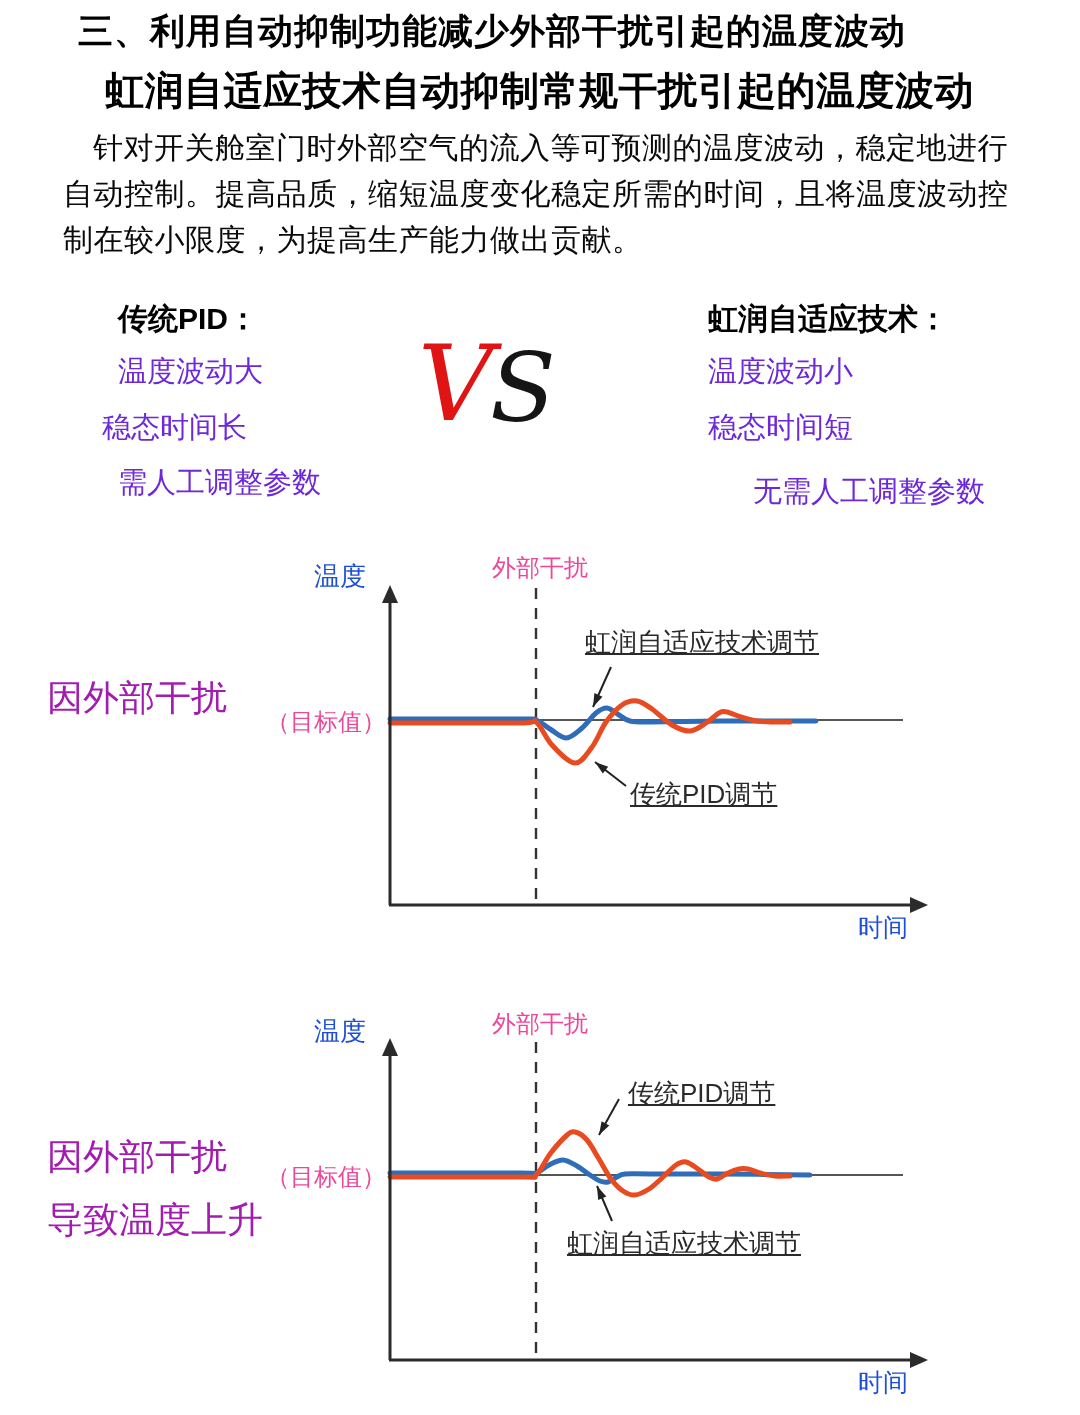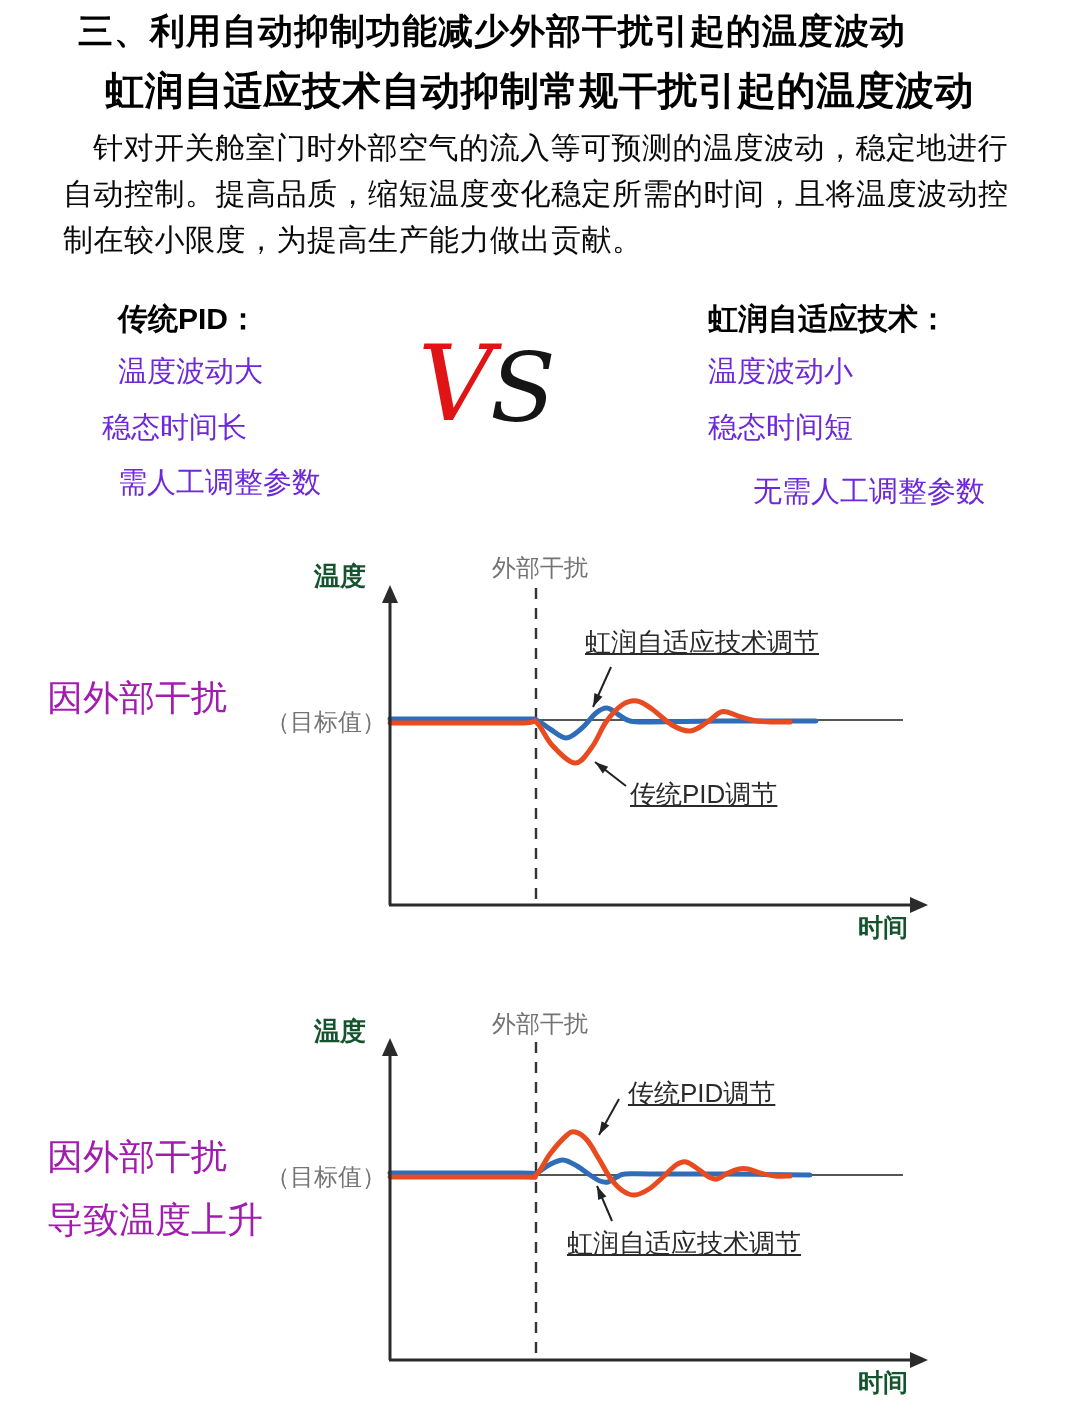--- a/index.html
+++ b/index.html
@@ -8,22 +8,22 @@
     font-family:"Liberation Sans","DejaVu Sans",sans-serif;color:#000;overflow:hidden;
   }
   .abs{position:absolute;white-space:nowrap;}
   .title{font-size:35px;font-weight:700;letter-spacing:1px;}
   .subtitle{font-size:39px;font-weight:700;letter-spacing:0.5px;}
   .para{font-size:30px;letter-spacing:0.5px;color:#0a0a0a;}
   .cmp-head{font-size:30px;font-weight:700;}
   .cmp-item{font-size:29px;color:#6d28d9;}
   .vs-letter{font-family:"DejaVu Serif","Liberation Serif",serif;font-style:italic;line-height:1;}
   .caption{font-size:36px;color:#a21caf;}
-  .axis-label{font-size:25px;color:#14532d;font-weight:bold;}
-  .small-label{font-size:24px;color:#737373;}
+  .axis-label{font-size:25px;color:#1d4ed8;}
+  .small-label{font-size:24px;color:#ec4899;}
   .series-label{font-size:26px;color:#2a2a2a;text-decoration:underline;}
   #charts-svg{position:absolute;left:0;top:0;}
 </style>
 </head>
 <body>
 
 <div id="canvas">
 
   <div class="abs title" style="left:78px;top:8px;">三、利用自动抑制功能减少外部干扰引起的温度波动</div>
   <div class="abs subtitle" style="left:105px;top:64px;">虹润自适应技术自动抑制常规干扰引起的温度波动</div>

